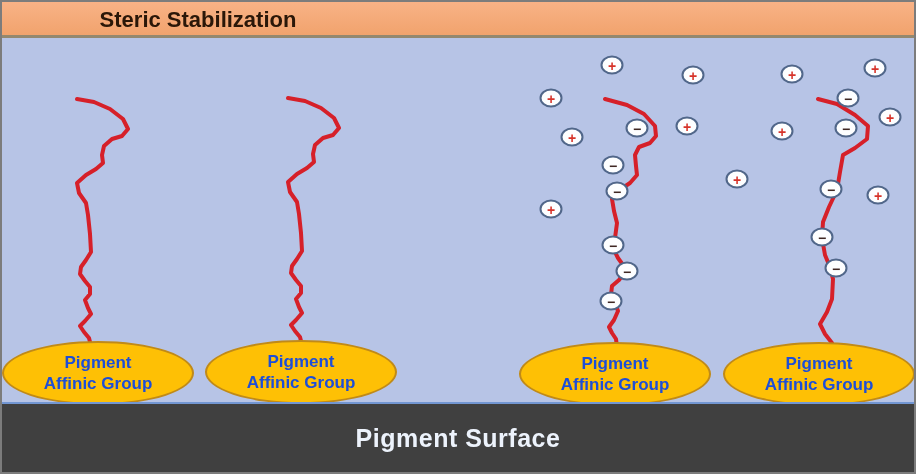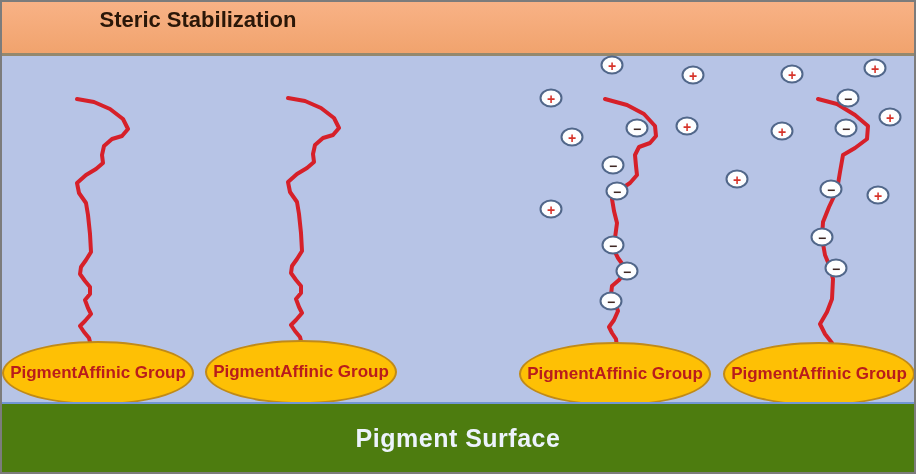--- a/index.html
+++ b/index.html
@@ -2,46 +2,46 @@
 <html><head>
 <meta charset="utf-8">
 <style>
   html,body{margin:0;padding:0;background:#e9e9e9;}
   body{width:916px;height:474px;font-family:"Liberation Sans",sans-serif;}
   .frame{
     position:relative;width:912px;height:470px;
     border:2px solid #7c7c7c;background:#b7c4e6;overflow:hidden;
   }
   .header{
-    position:absolute;left:0;top:0;width:100%;height:54px;
+    position:absolute;left:0;top:0;width:100%;height:36px;
     background:linear-gradient(#f8b286,#f1a36d);
     border-bottom:3px solid #94886e;box-sizing:border-box;
   }
   .panel-title{
     position:absolute;top:0;transform:translateX(-50%);
     line-height:35px;font-size:22px;font-weight:600;color:#2a1708;
     white-space:nowrap;
   }
   .panel-title.left{left:196px;}
   .panel-title.right{left:724px;}
   .footer{
     position:absolute;left:0;bottom:0;width:100%;height:70px;
-    background:#4d7c0f;border-top:2px solid #7296d2;box-sizing:border-box;
+    background:#404040;border-top:2px solid #7296d2;box-sizing:border-box;
     display:flex;align-items:center;justify-content:center;
   }
   .footer-label{
     color:#edf3fc;font-size:25px;font-weight:bold;letter-spacing:.5px;
   }
   #chain-layer{position:absolute;left:0;top:0;}
   .affinic{
     position:absolute;width:188px;height:60px;border-radius:50%;
     background:#fec005;border:2px solid #c08a18;
     transform:translate(-50%,-50%);
-    display:flex;align-items:center;justify-content:center;
-    color:#b91c1c;font-size:17px;font-weight:600;line-height:1.25;
+    display:flex;flex-direction:column;align-items:center;justify-content:center;
+    color:#1d4ed8;font-size:17px;font-weight:600;line-height:1.25;
     text-align:center;
   }
   .ion{
     position:absolute;width:23px;height:19px;border-radius:50%;
     background:#fdfeff;border:2px solid #51678a;box-sizing:border-box;
     transform:translate(-50%,-50%);
     display:flex;align-items:center;justify-content:center;
     font-size:14px;font-weight:900;line-height:1;
   }
   .ion.positive{color:#d6332a;}

